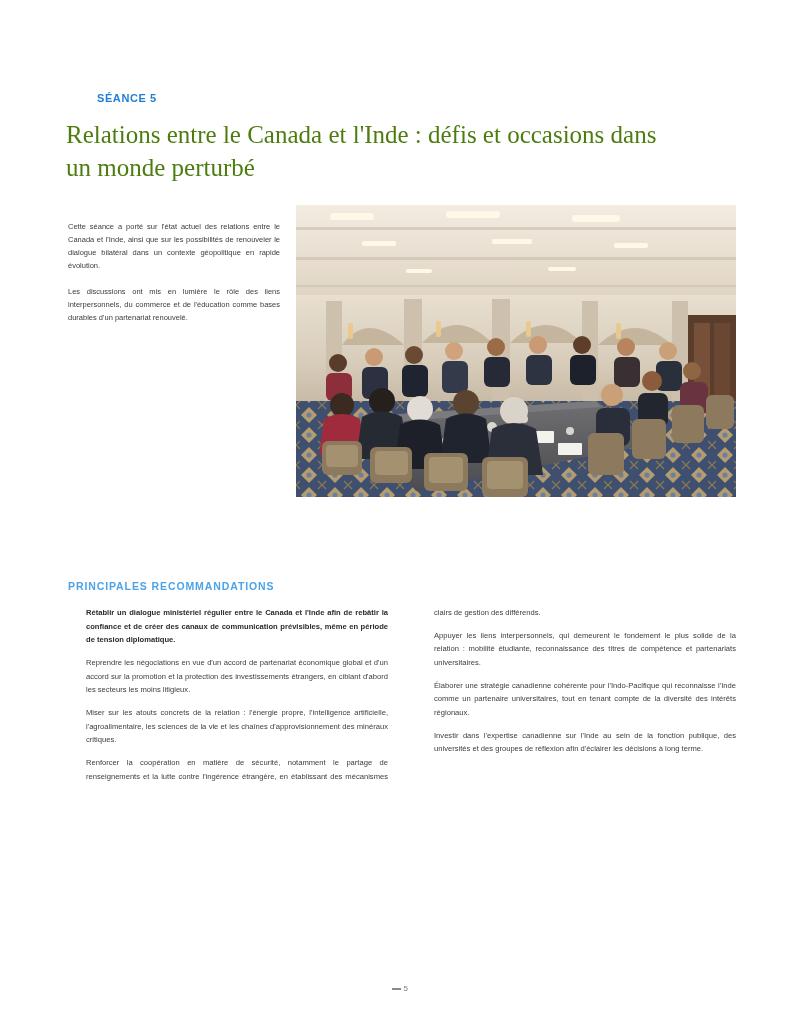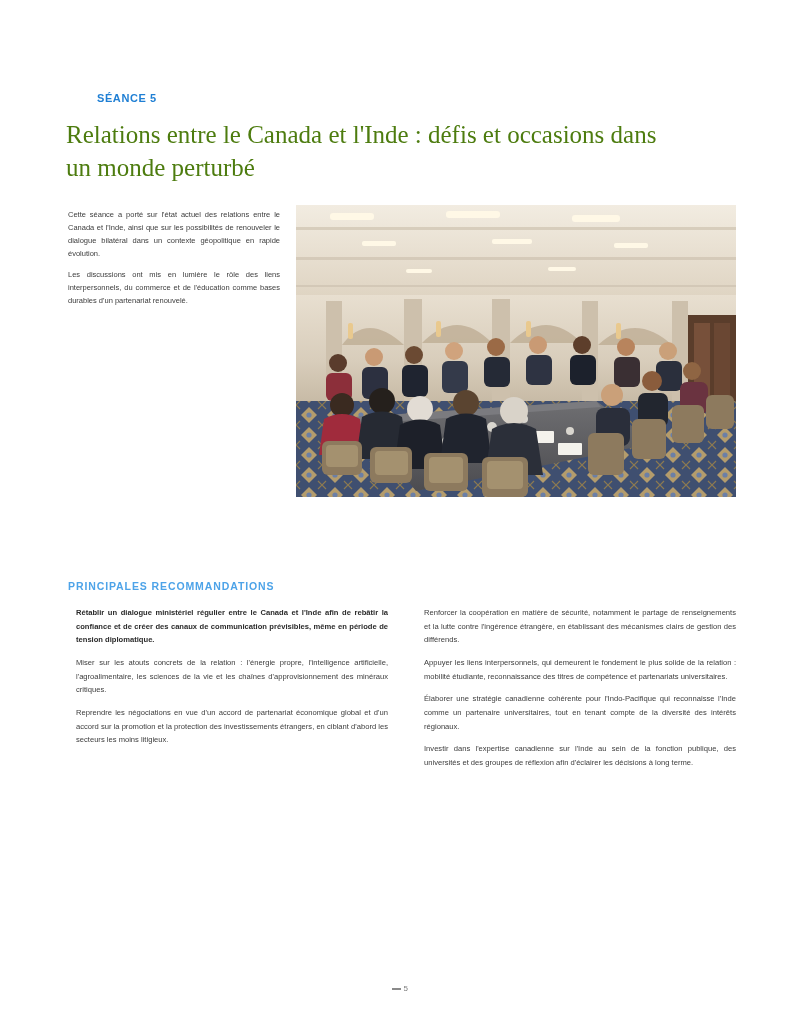--- a/index.html
+++ b/index.html
@@ -52,21 +52,21 @@
     position: absolute;
     left: 68px;
     top: 208px;
     width: 212px;
     font-size: 7.5px;
     line-height: 1.75;
     color: #3c3c3c;
     text-align: justify;
   }
   .intro p {
-    margin: 0 0 7px 0;
+    margin: 12px 0 7px 0;
   }
 
   
   .photo {
     position: absolute;
     left: 296px;
     top: 205px;
     width: 440px;
     height: 292px;
     overflow: hidden;
@@ -97,21 +97,21 @@
     top: 606px;
     width: 668px;
     column-count: 2;
     column-gap: 28px;
     font-size: 7.6px;
     line-height: 1.8;
     color: #3c3c3c;
     text-align: justify;
   }
   .rec-body p {
-    margin: 0 0 9px 8px;
+    margin: 0 0 9px 18px;
   }
   .rec-body .lead {
     font-weight: bold;
     color: #2b2b2b;
   }
 
   
   .folio {
     position: absolute;
     left: 0;
@@ -313,22 +313,22 @@
         <rect x="376" y="200" width="32" height="38" rx="6"></rect>
         <rect x="410" y="190" width="28" height="34" rx="6"></rect>
       </g>
     </svg>
   </div>
 
   <div class="rec-heading">PRINCIPALES RECOMMANDATIONS</div>
 
   <div class="rec-body">
     <p class="lead">Rétablir un dialogue ministériel régulier entre le Canada et l'Inde afin de rebâtir la confiance et de créer des canaux de communication prévisibles, même en période de tension diplomatique.</p>
+    <p>Reprendre les négociations en vue d'un accord de partenariat économique global et d'un accord sur la promotion et la protection des investissements étrangers, en ciblant d'abord les secteurs les moins litigieux.</p>
     <p>Miser sur les atouts concrets de la relation : l'énergie propre, l'intelligence artificielle, l'agroalimentaire, les sciences de la vie et les chaînes d'approvisionnement des minéraux critiques.</p>
-    <p>Reprendre les négociations en vue d'un accord de partenariat économique global et d'un accord sur la promotion et la protection des investissements étrangers, en ciblant d'abord les secteurs les moins litigieux.</p>
     <p>Renforcer la coopération en matière de sécurité, notamment le partage de renseignements et la lutte contre l'ingérence étrangère, en établissant des mécanismes clairs de gestion des différends.</p>
     <p>Appuyer les liens interpersonnels, qui demeurent le fondement le plus solide de la relation : mobilité étudiante, reconnaissance des titres de compétence et partenariats universitaires.</p>
     <p>Élaborer une stratégie canadienne cohérente pour l'Indo-Pacifique qui reconnaisse l'Inde comme un partenaire universitaires, tout en tenant compte de la diversité des intérêts régionaux.</p>
     <p>Investir dans l'expertise canadienne sur l'Inde au sein de la fonction publique, des universités et des groupes de réflexion afin d'éclairer les décisions à long terme.</p>
   </div>
 
   <div class="folio">
     <span class="bar"></span>
     <span>5</span>
   </div>

